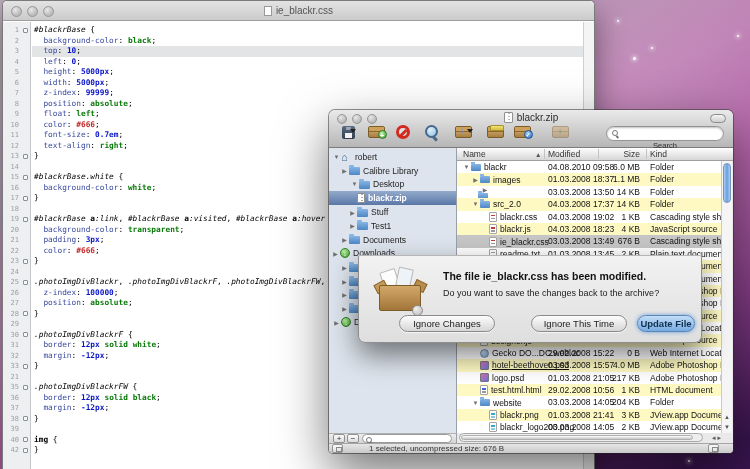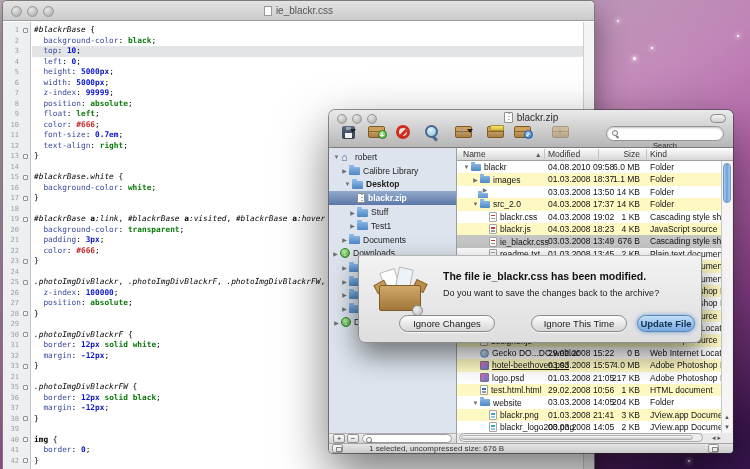--- a/index.html
+++ b/index.html
@@ -205,21 +205,20 @@
         <div class="cl"><span class="ln">31</span><span class="fold"></span><span class="code"><span class="tk-p">  border</span><span class="tk-t">: </span><span class="tk-n">12px</span><span class="tk-t"> </span><span class="tk-k">solid</span><span class="tk-t"> </span><span class="tk-k">white</span><span class="tk-t">;</span></span></div>
         <div class="cl"><span class="ln">32</span><span class="fold"></span><span class="code"><span class="tk-p">  margin</span><span class="tk-t">: </span><span class="tk-n">-12px</span><span class="tk-t">;</span></span></div>
         <div class="cl"><span class="ln">33</span><span class="fold"><span class="fbox"></span></span><span class="code"><span class="tk-t">}</span></span></div>
         <div class="cl"><span class="ln">21</span><span class="fold"></span><span class="code"></span></div>
         <div class="cl"><span class="ln">35</span><span class="fold"><span class="fbox"></span></span><span class="code"><span class="tk-s">.photoImgDivBlackrFW</span><span class="tk-t"> {</span></span></div>
         <div class="cl"><span class="ln">36</span><span class="fold"></span><span class="code"><span class="tk-p">  border</span><span class="tk-t">: </span><span class="tk-n">12px</span><span class="tk-t"> </span><span class="tk-k">solid</span><span class="tk-t"> </span><span class="tk-k">black</span><span class="tk-t">;</span></span></div>
         <div class="cl"><span class="ln">37</span><span class="fold"></span><span class="code"><span class="tk-p">  margin</span><span class="tk-t">: </span><span class="tk-n">-12px</span><span class="tk-t">;</span></span></div>
         <div class="cl"><span class="ln">38</span><span class="fold"><span class="fbox"></span></span><span class="code"><span class="tk-t">}</span></span></div>
         <div class="cl"><span class="ln">39</span><span class="fold"></span><span class="code"></span></div>
         <div class="cl"><span class="ln">40</span><span class="fold"><span class="fbox"></span></span><span class="code"><span class="tk-b">img</span><span class="tk-t"> {</span></span></div>
-        <div class="cl"><span class="ln">41</span><span class="fold"></span><span class="code"><span class="tk-p">  border</span><span class="tk-t">: </span><span class="tk-n">0</span><span class="tk-t">;</span></span></div>
         <div class="cl"><span class="ln">42</span><span class="fold"><span class="fbox"></span></span><span class="code"><span class="tk-t">}</span></span></div>
       </div>
   </div>
 </div>
 
 <div id="zip">
   <div class="z-chrome">
     <div class="z-title">
       <span class="tls" style="top:4px">
         <span class="tl sm"></span>
@@ -310,21 +309,21 @@
       <div class="sb-item" style="padding-left: 3px;">
         <span class="disc">▼</span>
         <span class="ic ic-home">⌂</span>
         <span>robert</span>
       </div>
       <div class="sb-item" style="padding-left: 11px;">
         <span class="disc">▶</span>
         <span class="ic ic-folder"></span>
         <span>Calibre Library</span>
       </div>
-      <div class="sb-item" style="padding-left: 14px; font-weight: bold;">
+      <div class="sb-item" style="padding-left: 21px;">
         <span class="disc">▼</span>
         <span class="ic ic-folder"></span>
         <span>Desktop</span>
       </div>
       <div class="sb-item selected" style="padding-left: 19px;">
         <span class="disc"></span>
         <span class="ic ic-zip"></span>
         <span>blackr.zip</span>
       </div>
       <div class="sb-item" style="padding-left: 19px;">

